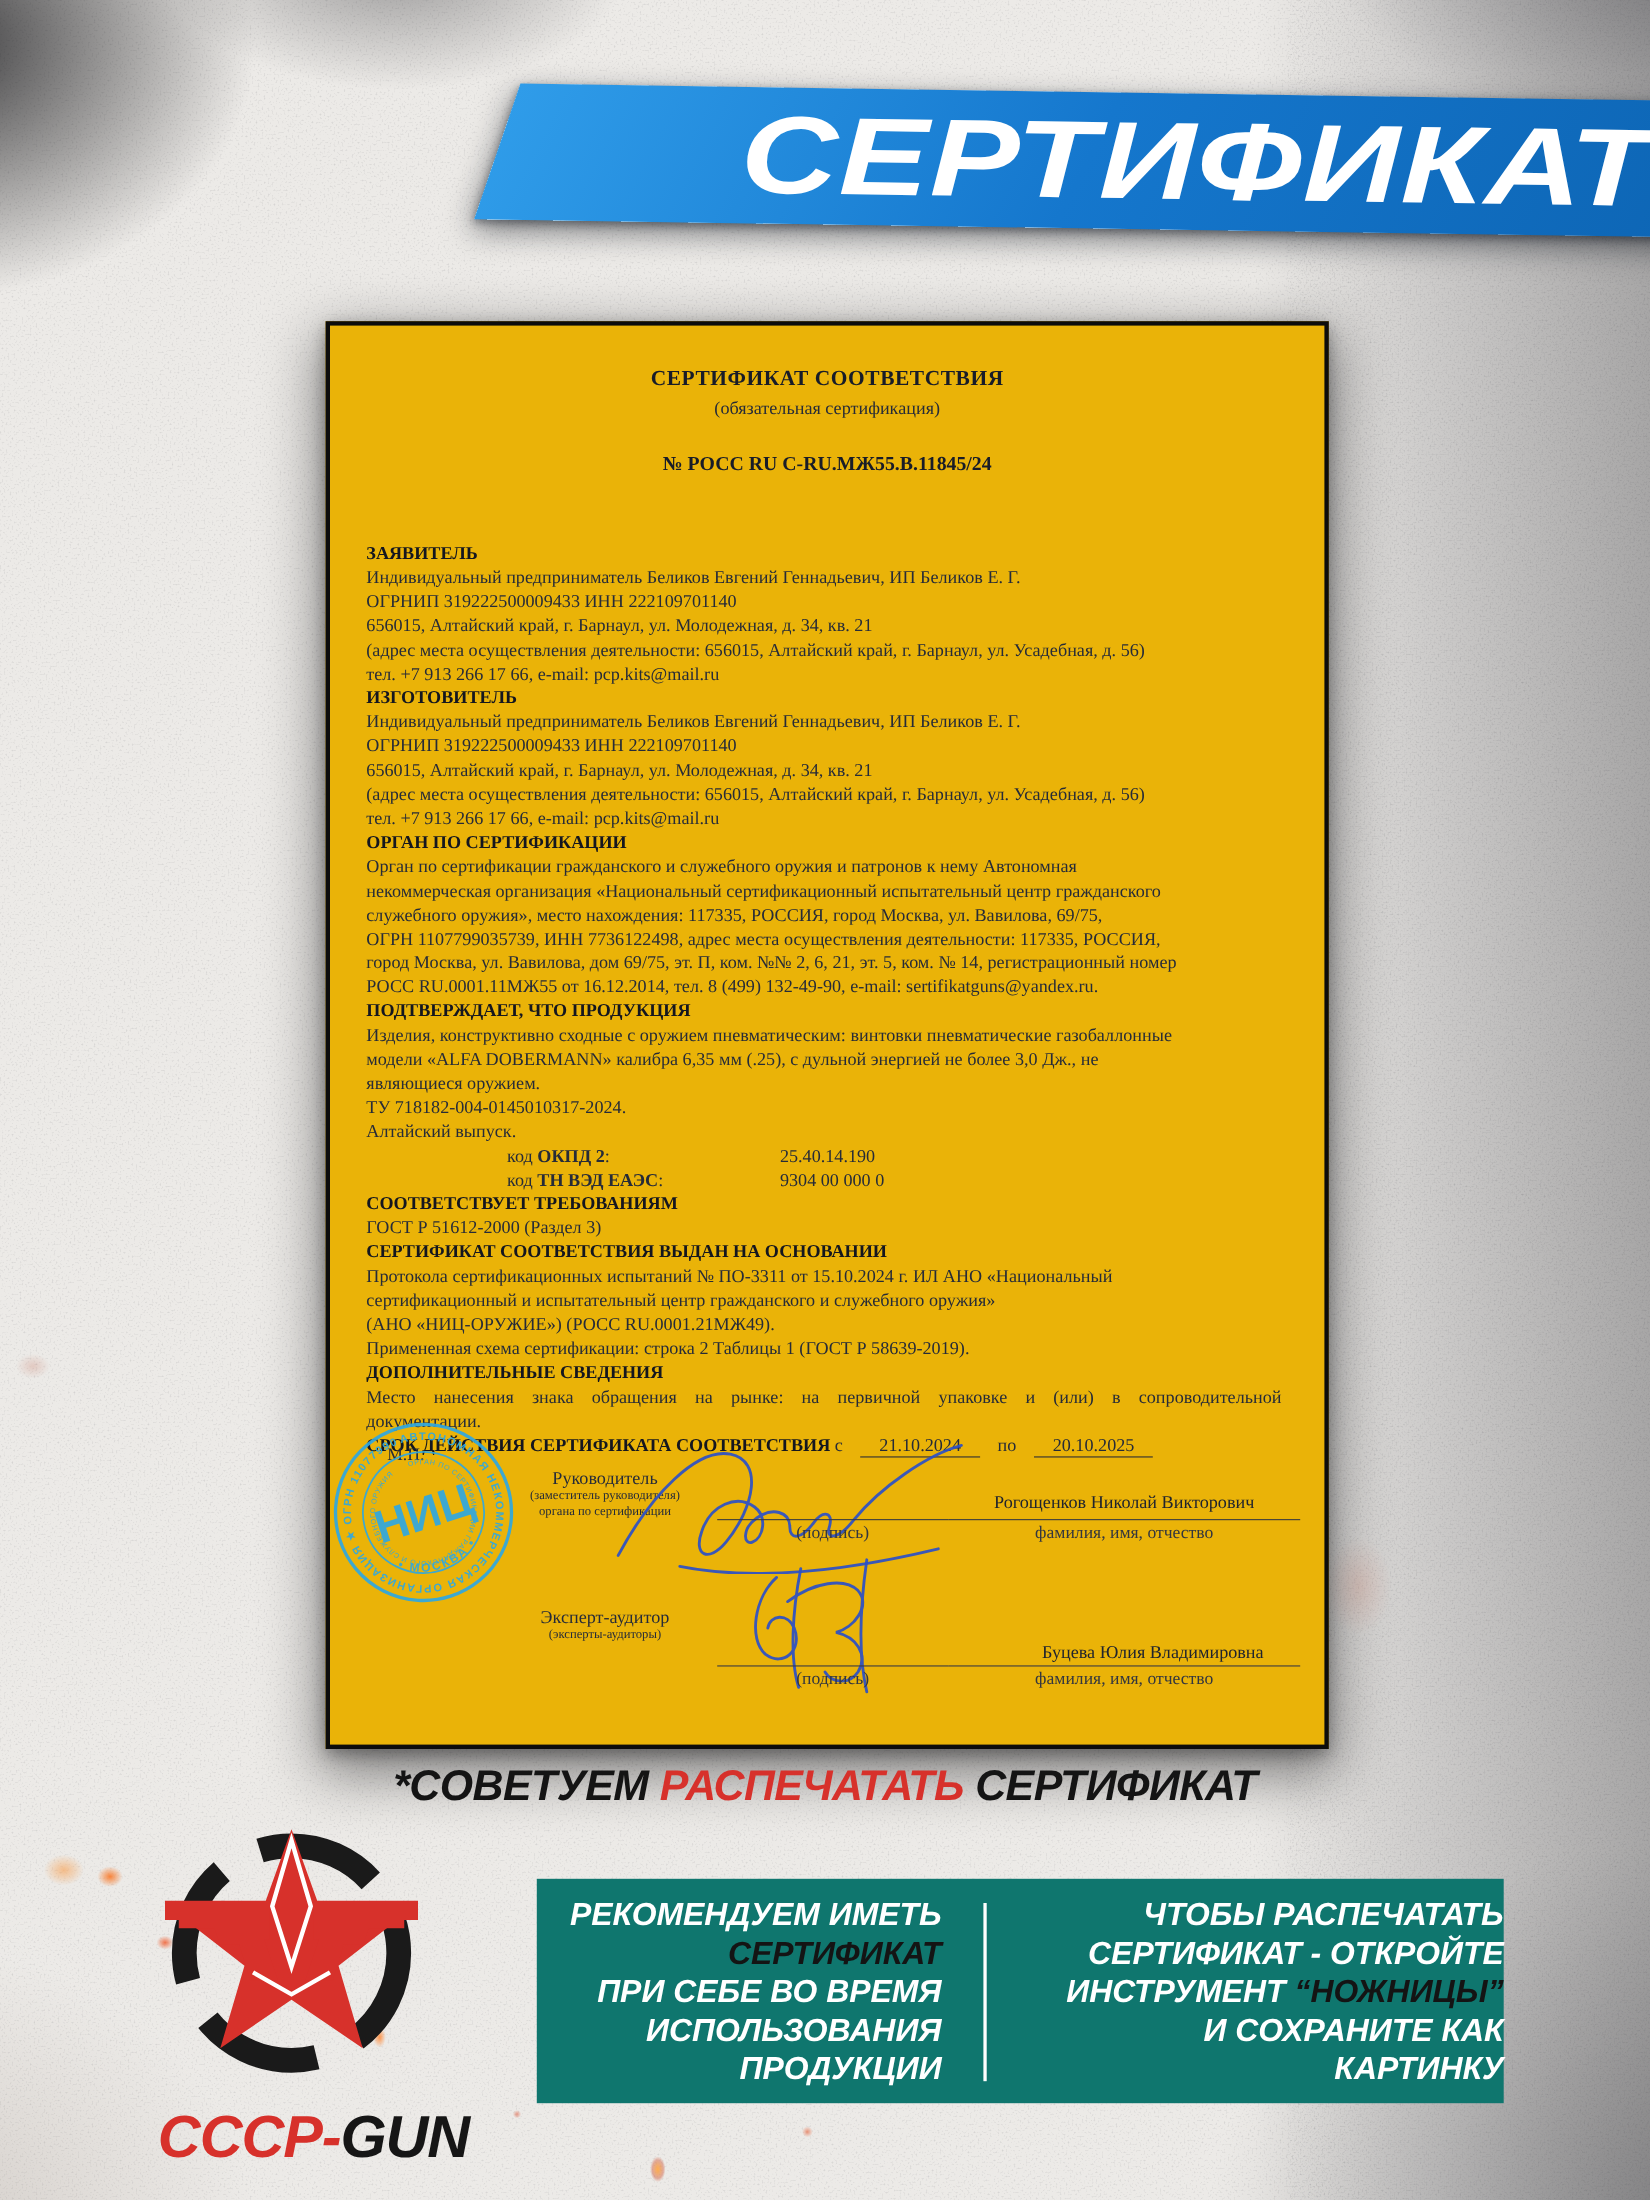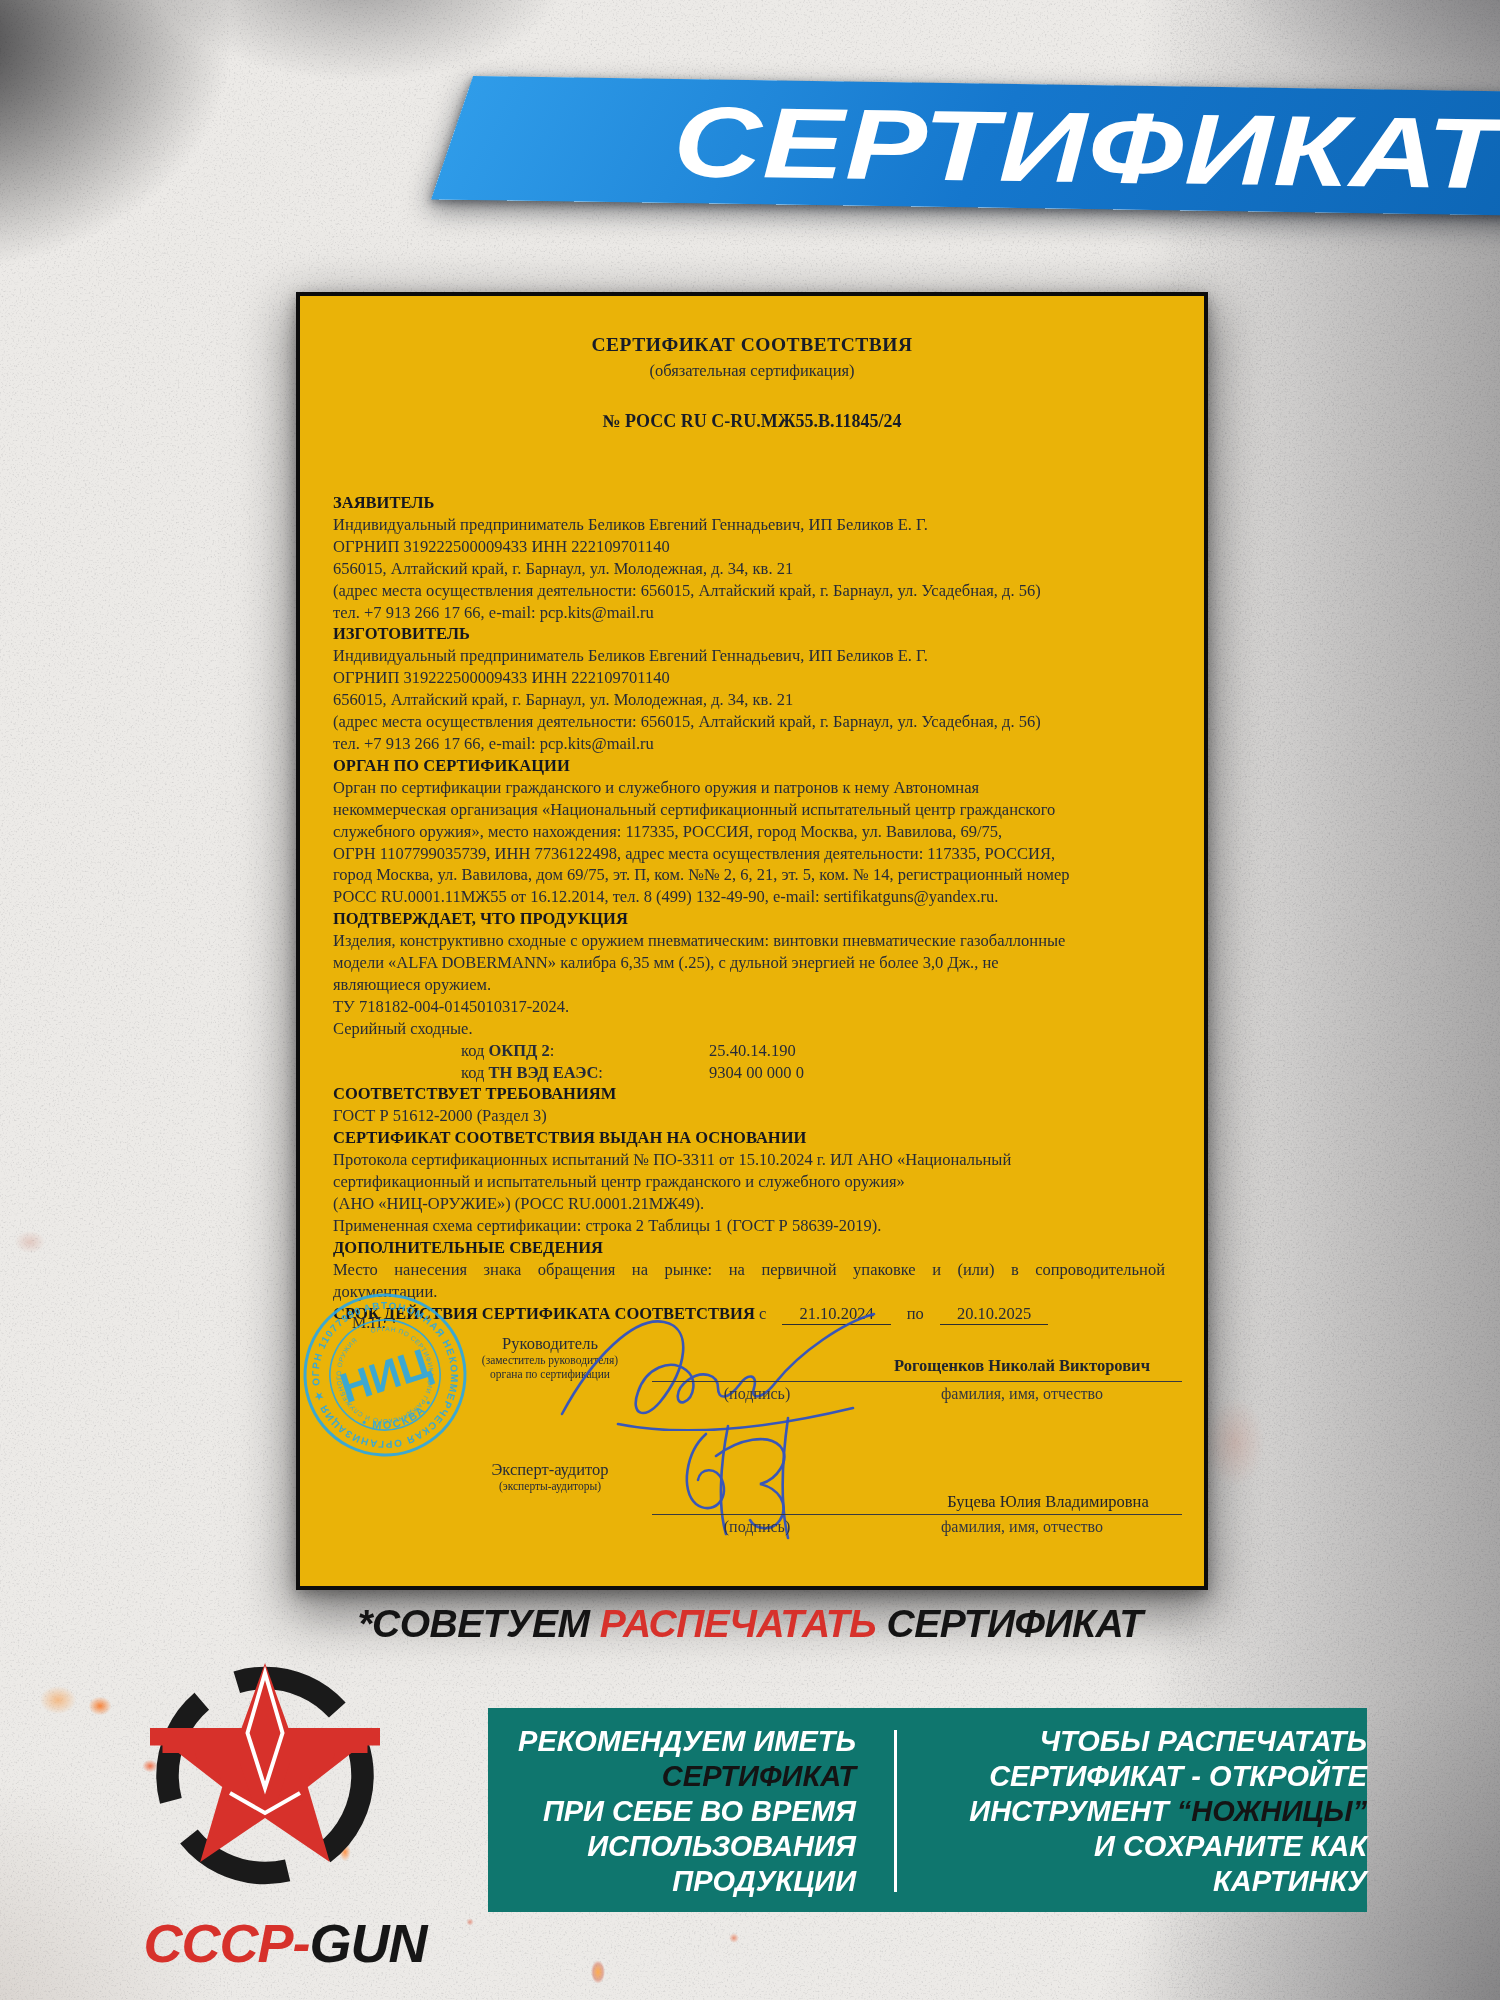--- a/index.html
+++ b/index.html
@@ -86,21 +86,21 @@
   .ul-sign1{left:352px;top:1085px;width:210px;}
   .ul-name1{left:562px;top:1085px;width:320px;}
   .ul-sign2{left:352px;top:1218px;width:210px;}
   .ul-name2{left:562px;top:1218px;width:320px;}
   .cap{position:absolute;font-size:16px;color:#33363f;text-align:center;}
   .cap-sign1{left:352px;top:1089px;width:210px;}
   .cap-name1{left:562px;top:1089px;width:320px;}
   .cap-sign2{left:352px;top:1222px;width:210px;}
   .cap-name2{left:562px;top:1222px;width:320px;}
   .fio{position:absolute;font-size:16.5px;text-align:center;color:#20242e;}
-  .fio1{left:562px;top:1060px;width:320px;font-weight:bold;}
+  .fio1{left:562px;top:1060px;width:320px;}
   .fio2{left:588px;top:1196px;width:320px;}
   
   .slogan{
     position:absolute;left:0;top:1602px;width:1500px;z-index:5;text-align:center;
     font-style:italic;font-weight:800;font-size:39px;letter-spacing:-.5px;color:#141414;
     white-space:nowrap;
   }
   .slogan .red{color:#d7312b;}
   
   .emblem{position:absolute;left:140px;top:1652px;width:250px;height:242px;z-index:5;}
@@ -172,21 +172,21 @@
     <div class="ln">служебного оружия», место нахождения: 117335, РОССИЯ, город Москва, ул. Вавилова, 69/75,</div>
     <div class="ln">ОГРН 1107799035739, ИНН 7736122498, адрес места осуществления деятельности: 117335, РОССИЯ,</div>
     <div class="ln">город Москва, ул. Вавилова, дом 69/75, эт. П, ком. №№ 2, 6, 21, эт. 5, ком. № 14, регистрационный номер</div>
     <div class="ln">РОСС RU.0001.11МЖ55 от 16.12.2014, тел. 8 (499) 132-49-90, e-mail: sertifikatguns@yandex.ru.</div>
 
     <div class="ln hd">ПОДТВЕРЖДАЕТ, ЧТО ПРОДУКЦИЯ</div>
     <div class="ln">Изделия, конструктивно сходные с оружием пневматическим: винтовки пневматические газобаллонные</div>
     <div class="ln">модели «ALFA DOBERMANN» калибра 6,35 мм (.25), с дульной энергией не более 3,0 Дж., не</div>
     <div class="ln">являющиеся оружием.</div>
     <div class="ln">ТУ 718182-004-0145010317-2024.</div>
-    <div class="ln">Серийный сходные.</div>
+    <div class="ln">Алтайский выпуск.</div>
     <div class="ln code-ln">
       <span class="code-lbl"><span>код </span><span class="b">ОКПД 2</span><span>:</span></span>
       <span>25.40.14.190</span>
     </div>
     <div class="ln code-ln">
       <span class="code-lbl"><span>код </span><span class="b">ТН ВЭД ЕАЭС</span><span>:</span></span>
       <span>9304 00 000 0</span>
     </div>
 
     <div class="ln hd">СООТВЕТСТВУЕТ ТРЕБОВАНИЯМ</div>

